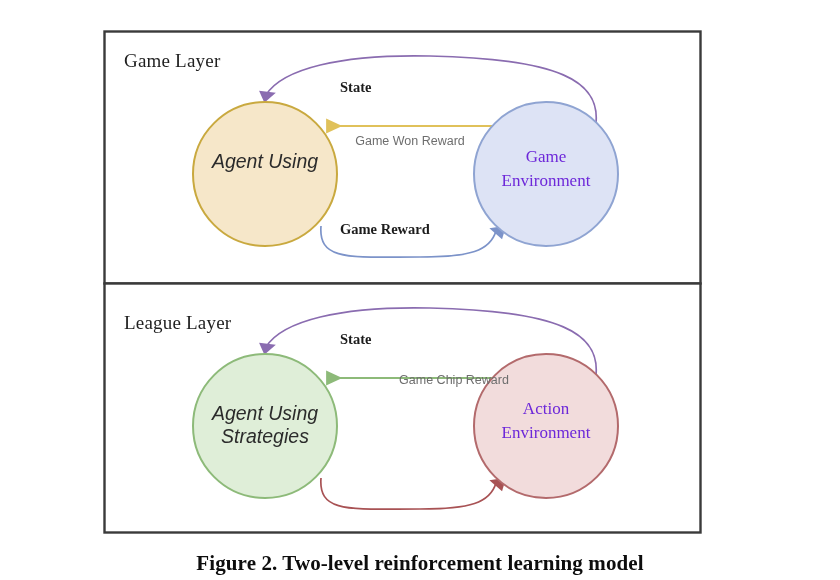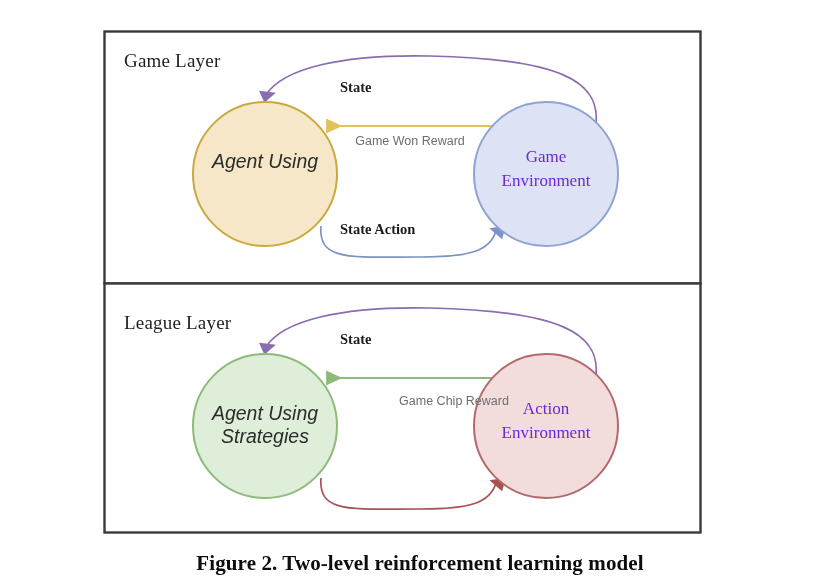--- a/index.html
+++ b/index.html
@@ -138,28 +138,28 @@
 
   <div class="txt layer-title" style="left:124px; top:31px;">Game Layer</div>
 
   <div class="txt node-label" style="left:185px; top:131px; width:160px;">Agent Using</div>
 
   <div class="txt node-label-serif" style="left:466px; top:128px; width:160px;">Game</div>
   <div class="txt node-label-serif" style="left:466px; top:152px; width:160px;">Environment</div>
 
   <div class="txt edge-label-serif" style="left:340px; top:60px; width:120px;">State</div>
   <div class="txt edge-label-gray" style="left:330px; top:115px; width:160px;">Game Won Reward</div>
-  <div class="txt edge-label-serif" style="left:340px; top:202px; width:130px;">State Action</div>
+  <div class="txt edge-label-serif" style="left:340px; top:202px; width:130px;">Game Reward</div>
 
   <div class="txt layer-title" style="left:124px; top:293px;">League Layer</div>
 
   <div class="txt node-label" style="left:185px; top:383px; width:160px;">Agent Using</div>
   <div class="txt node-label" style="left:185px; top:406px; width:160px;">Strategies</div>
 
   <div class="txt node-label-serif" style="left:466px; top:380px; width:160px;">Action</div>
   <div class="txt node-label-serif" style="left:466px; top:404px; width:160px;">Environment</div>
 
   <div class="txt edge-label-serif" style="left:340px; top:312px; width:120px;">State</div>
-  <div class="txt edge-label-gray" style="left:330px; top:375px; width:160px;padding-left:44px;">Game Chip Reward</div>
+  <div class="txt edge-label-gray" style="left:330px; top:354px; width:160px;padding-left:44px;">Game Chip Reward</div>
 
   <div class="caption">Figure 2. Two-level reinforcement learning model</div>
 
 </div>
 
 </body></html>

